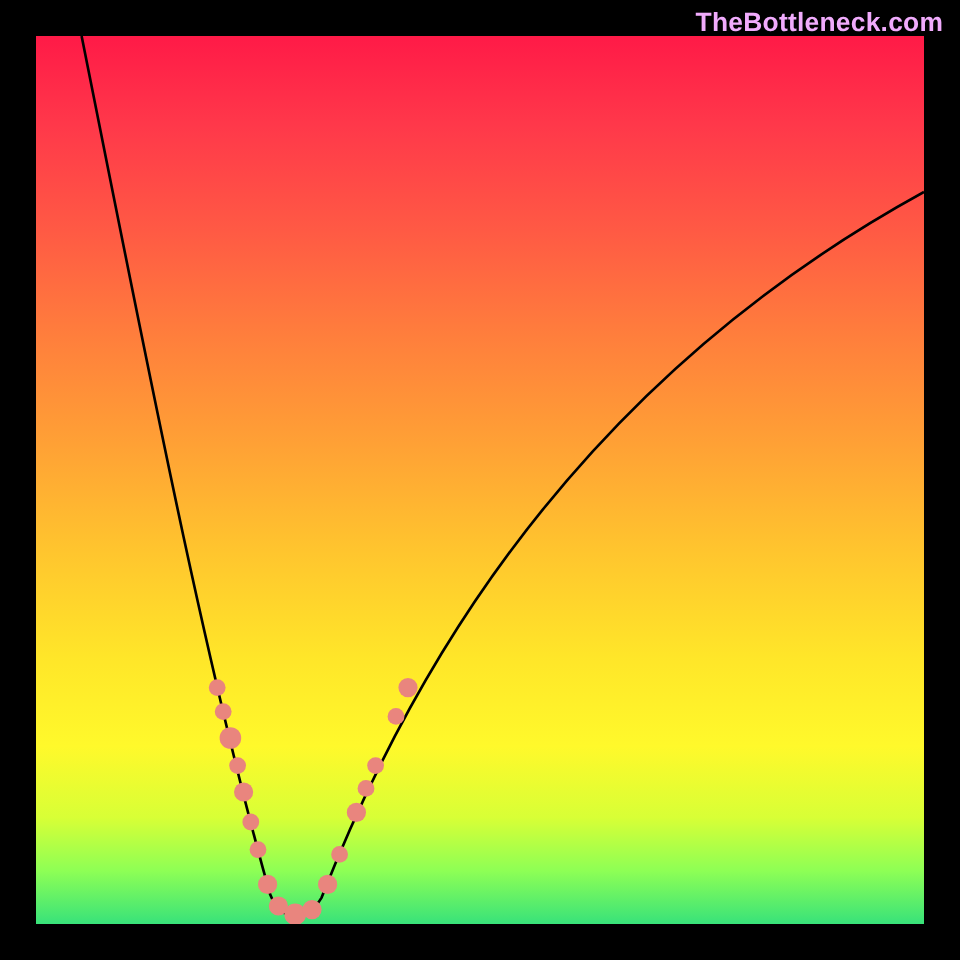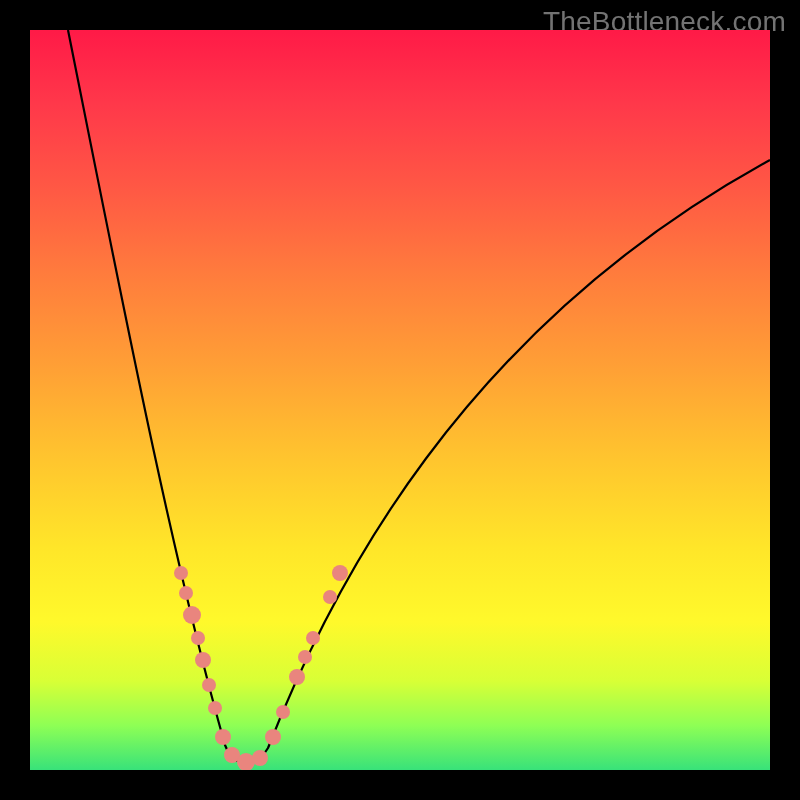--- a/index.html
+++ b/index.html
@@ -36,23 +36,23 @@
       #fff92b 80%,
       #d8ff36 88%,
       #8eff55 94%,
       #38e27a 100%
     );
   }
   .watermark {
     position: absolute;
     top: 6px;
     right: 14px;
-    color: #737373;
-    font-size: 28px;
-    font-weight: 400;
+    color: #f0abfc;
+    font-size: 22px;
+    font-weight: 700;
     letter-spacing: 0.2px;
     user-select: none;
   }
   svg.overlay {
     position: absolute;
     left: 0;
     top: 0;
     width: 740px;
     height: 740px;
   }

